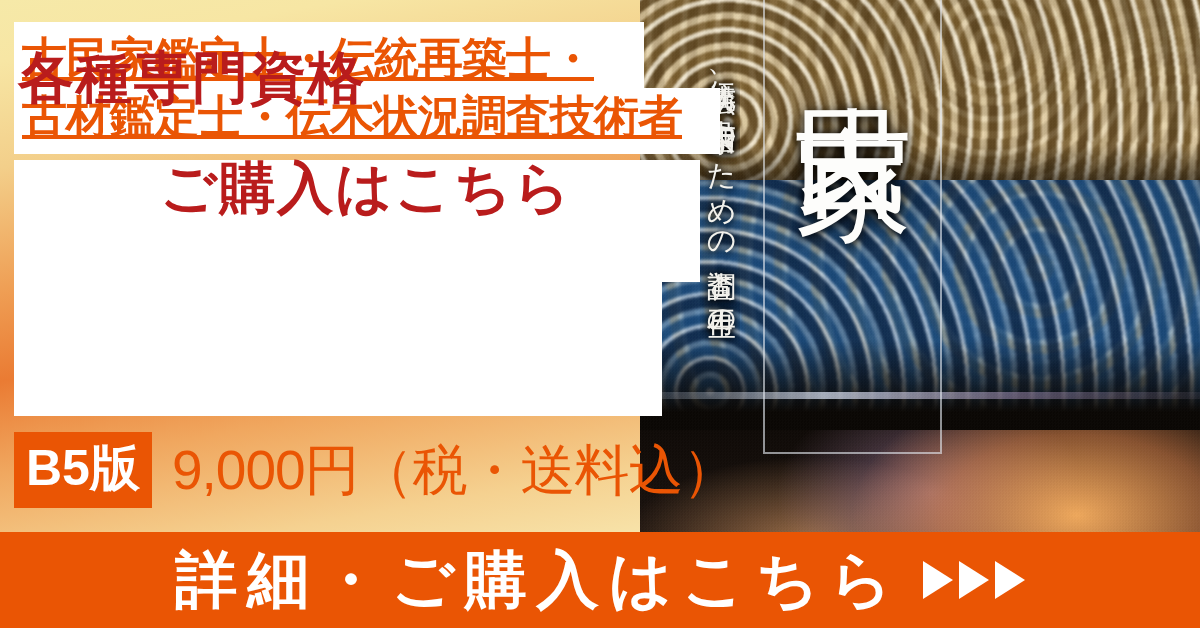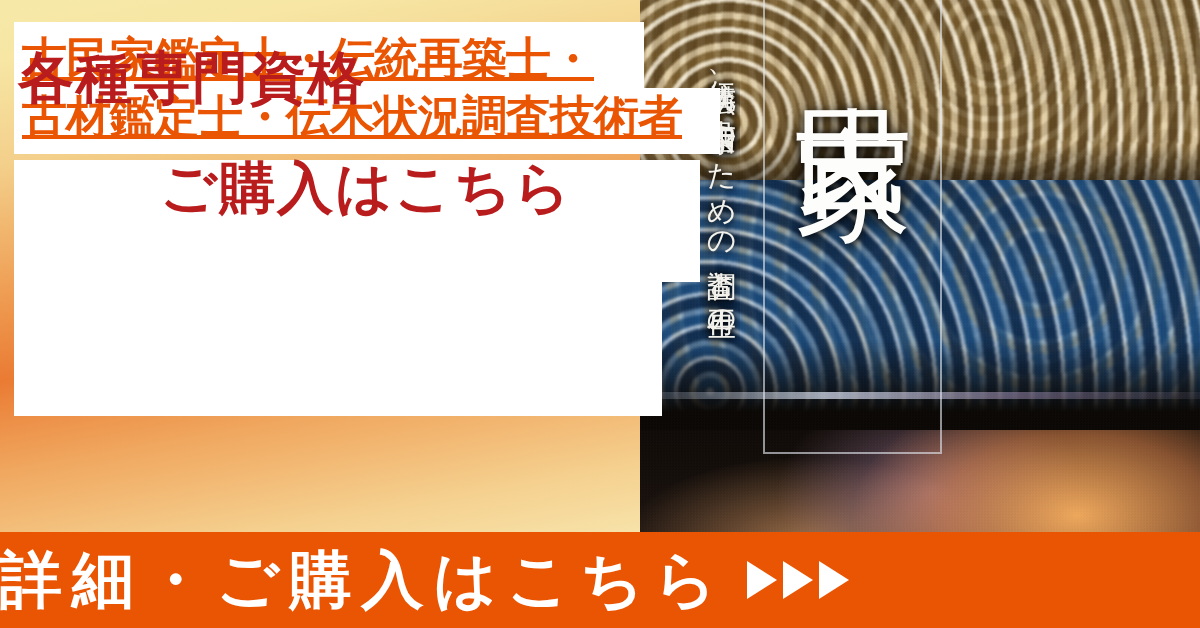--- a/index.html
+++ b/index.html
@@ -127,21 +127,21 @@
     white-space:nowrap;
   }
   .price-text{
     margin-left:20px;color:#ea5504;font-weight:400;
     font-size:55px;line-height:66px;letter-spacing:-1px;white-space:nowrap;
   }
 
   
   .cta{
     position:absolute;left:0;top:532px;width:1200px;height:96px;
-    background:#ea5504;display:flex;align-items:center;justify-content:flex-start;
+    background:#ea5504;display:flex;align-items:center;justify-content:center;
   }
   .cta-text{
     color:#ffffff;font-weight:700;font-size:62px;line-height:72px;
     letter-spacing:10px;white-space:nowrap;
   }
   .cta-arrows{display:flex;align-items:center;margin-left:20px;gap:6px;}
   .arrow{
     width:0;height:0;border-left:30px solid #ffffff;
     border-top:19px solid transparent;border-bottom:19px solid transparent;
   }
@@ -163,20 +163,24 @@
   <div class="book-sub">伝統構法、古民家活用のための調査と再生の</div>
 
   <div class="panel-head"></div>
   <div class="head-line l1">古民家鑑定士・伝統再築士・</div>
   <div class="head-line l2">古材鑑定士・伝木状況調査技術者</div>
 
   <div class="panel-main"></div>
   <div class="main-line m1">各種専門資格</div>
   <div class="main-line m2">ご購入はこちら</div>
 
+  <div class="price-row">
+    <span class="badge-b5">B5版</span>
+    <span class="price-text">9,000円（税・送料込）</span>
+  </div>
 
   <div class="cta">
     <span class="cta-text">詳細・ご購入はこちら</span>
     <span class="cta-arrows">
       <span class="arrow"></span>
       <span class="arrow"></span>
       <span class="arrow"></span>
     </span>
   </div>
 

